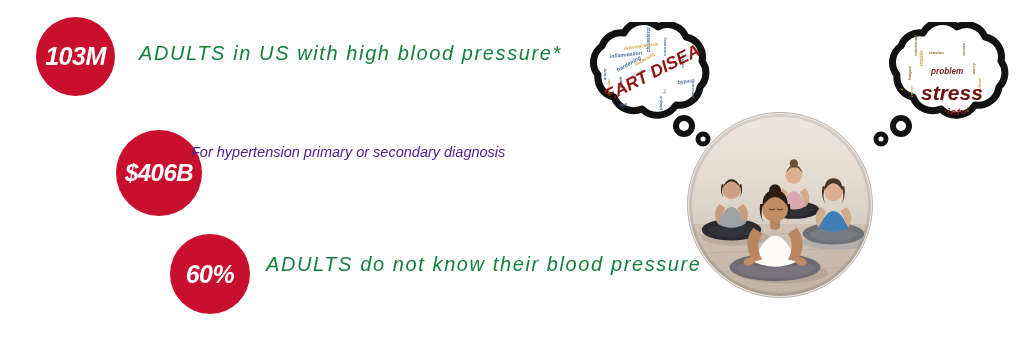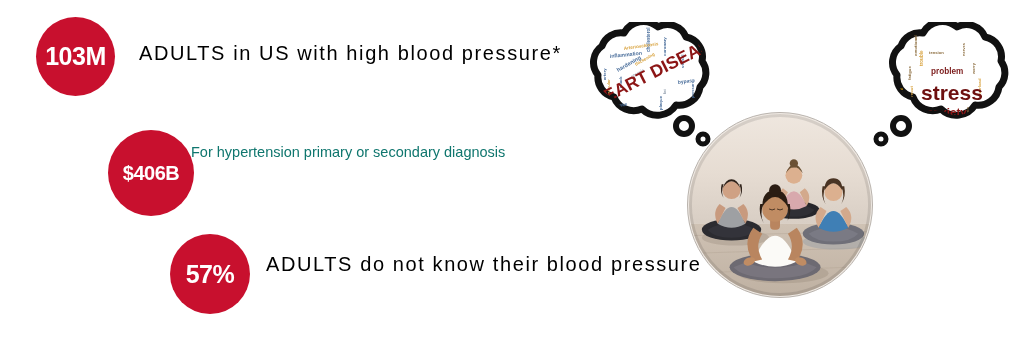--- a/index.html
+++ b/index.html
@@ -9,20 +9,21 @@
   }
   body {
     font-family: "Liberation Sans", sans-serif;
   }
   #infographic {
     position: relative;
     width: 1024px;
     height: 362px;
     background: #ffffff;
     overflow: hidden;
+    font-style: italic;
   }
 
   
   .stat-row { position: absolute; }
 
   .stat-badge {
     position: absolute;
     border-radius: 50%;
     background: #C8102E;
     color: #ffffff;
@@ -31,43 +32,43 @@
     justify-content: center;
     font-weight: bold;
     letter-spacing: -0.5px;
     line-height: 1;
     white-space: nowrap;
   }
 
   .stat-text-wrap { position: absolute; }
 
   .stat-headline {
-    color: #000000;
+    color: #15803d;
     font-size: 20px;
     letter-spacing: 1.6px;
     white-space: nowrap;
     line-height: 1.15;
   }
   .stat-sub {
-    color: #0f766e;
+    color: #4c1d95;
     font-size: 14.5px;
     letter-spacing: 0px;
     white-space: nowrap;
     line-height: 1.2;
     margin-top: 2px;
   }
 
   
   #row-1 { left: 0; top: 0; }
   #row-1 .stat-badge { left: 36px; top: 17px; width: 79px; height: 79px; font-size: 25px; }
   #row-1 .stat-text-wrap { left: 139px; top: 42px; }
 
   
   #row-2 { left: 0; top: 0; }
-  #row-2 .stat-badge { left: 108px; top: 130px; width: 86px; height: 86px; font-size: 20px; }
+  #row-2 .stat-badge { left: 116px; top: 130px; width: 86px; height: 86px; font-size: 24px; }
   #row-2 .stat-text-wrap { left: 191px; top: 142px; }
   #row-2 .stat-headline { font-size: 18.5px; letter-spacing: 1.5px; }
 
   
   #row-3 { left: 0; top: 0; }
   #row-3 .stat-badge { left: 170px; top: 234px; width: 80px; height: 80px; font-size: 25px; }
   #row-3 .stat-text-wrap { left: 266px; top: 253px; text-align: right; }
 
   
   #yoga-photo {
@@ -107,21 +108,21 @@
   </div>
 
   <div class="stat-row" id="row-2">
     <div class="stat-badge">$406B</div>
     <div class="stat-text-wrap">
       <div class="stat-sub">For hypertension primary or secondary diagnosis</div>
     </div>
   </div>
 
   <div class="stat-row" id="row-3">
-    <div class="stat-badge">57%</div>
+    <div class="stat-badge">60%</div>
     <div class="stat-text-wrap">
       <div class="stat-headline">ADULTS do not know their blood pressure</div>
     </div>
   </div>
 
   <div class="thought-bubble" id="bubble-left">
     <svg class="bubble-svg" viewBox="0 0 160 132" xmlns="http://www.w3.org/2000/svg">
       <defs>
         <clipPath id="clip-left-cloud">
           <path d="M36,24 a20,20 0 0 1 22,-13 a22,22 0 0 1 34,-6 a20,20 0 0 1 28,10

